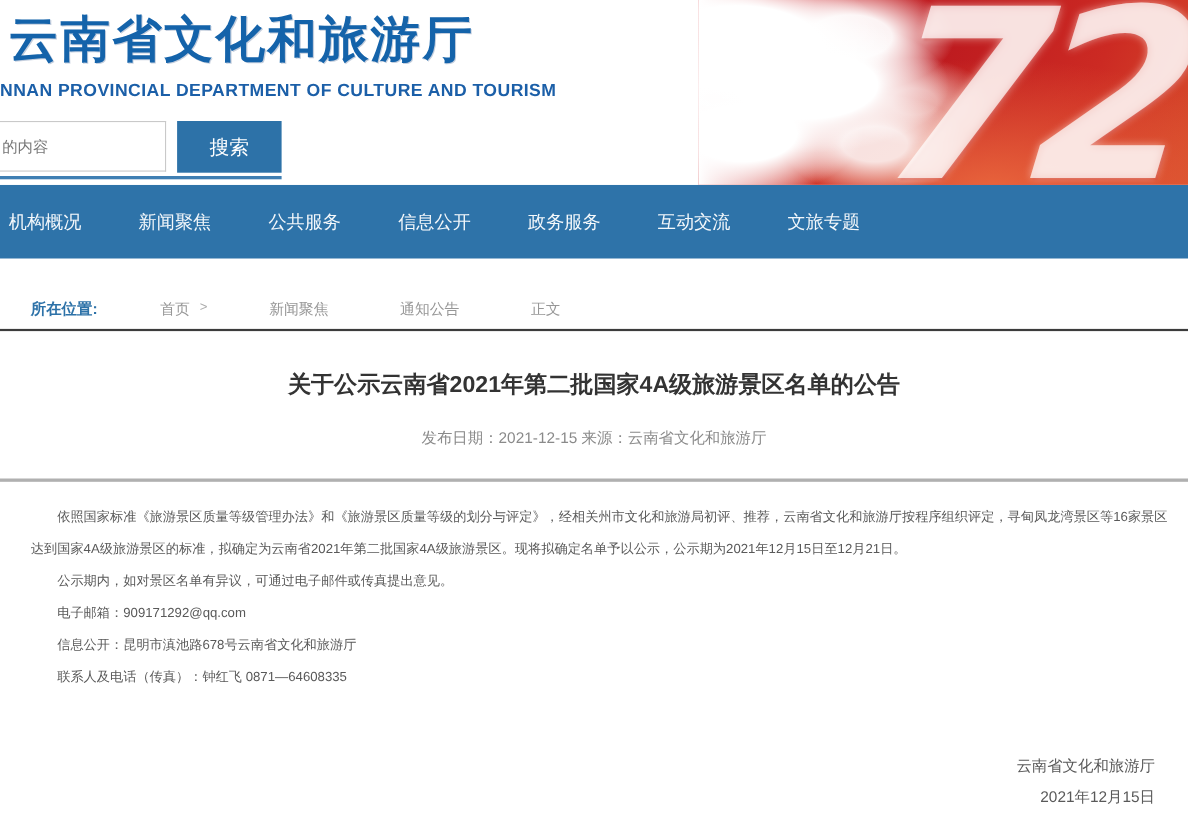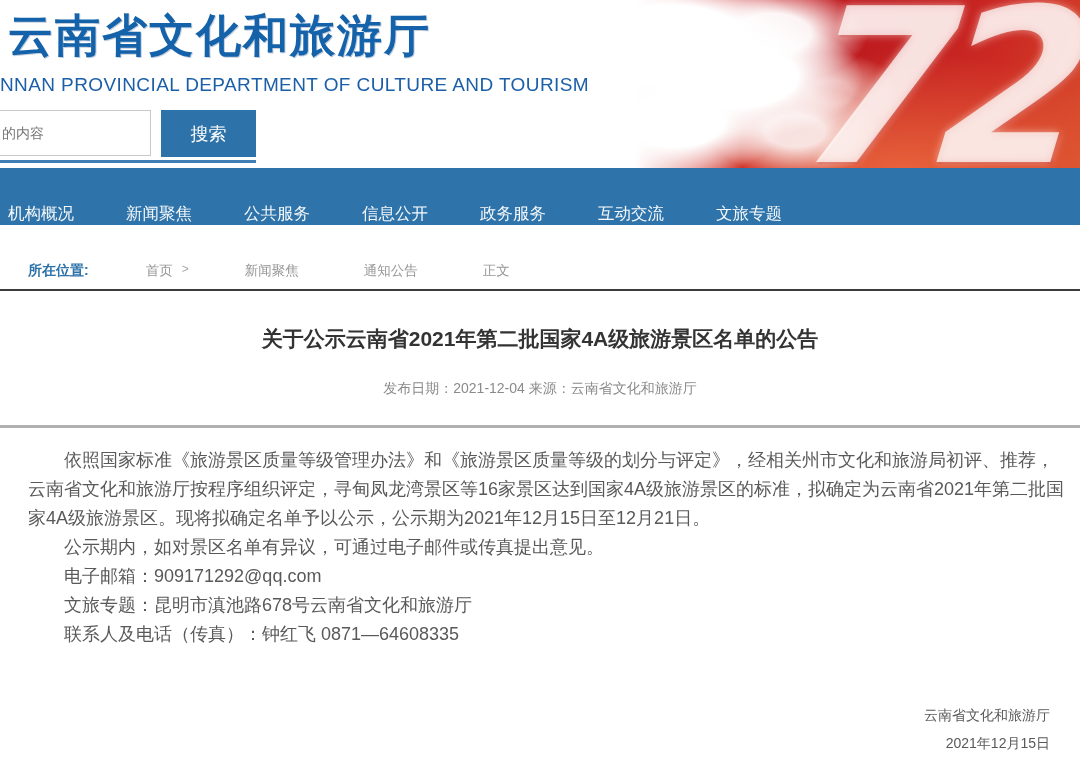--- a/index.html
+++ b/index.html
@@ -37,41 +37,41 @@
     text-shadow:0 0 8px rgba(255,230,220,.6), 2px 2px 2px rgba(190,30,30,.35);
   }
 
   .logo { position:absolute; left:8px; top:6px; white-space:nowrap; }
   .logo-cn {
     font-size:45px; font-weight:bold; color:#1463aa; letter-spacing:2px;
     text-shadow:1px 1px 0 rgba(20,60,120,.25);
   }
   .logo-en {
     margin-left:-8px; margin-top:8px;
-    font-size:19px; font-weight:normal; color:#1b5fa8; letter-spacing:.4px;
+    font-size:16px; font-weight:bold; color:#1b5fa8; letter-spacing:.4px;
   }
 
   .search-row { position:absolute; left:0; top:110px; width:256px; height:53px; }
   .search-input {
     position:absolute; left:0; top:0; width:151px; height:46px;
     border:1px solid #c9c9c9; border-left:none; background:#fff;
     font-size:14px; color:#666; padding-left:2px; outline:none;
     font-family:"Liberation Sans","DejaVu Sans",sans-serif;
   }
   .search-input::placeholder { color:#777; opacity:1; }
   .search-btn {
     position:absolute; left:161px; top:0; width:95px; height:47px;
     background:#2d72a8; color:#fff; border:none; font-size:18px; cursor:pointer;
     font-family:"Liberation Sans","DejaVu Sans",sans-serif;
   }
   .search-underline { position:absolute; left:0; top:50px; width:256px; height:3px; background:#3f7fb3; }
 
   
   .main-nav {
-    height:57px; background:#2e73a9; display:flex; align-items:flex-end;
+    height:67px; background:#2e73a9; display:flex; align-items:center;
     padding-left:8px;
   }
   .nav-item {
     color:#f4f8fb; font-size:16.5px; margin-right:52px; cursor:pointer; white-space:nowrap;
   }
 
   
   .breadcrumb {
     margin:37px 0 0 28px; font-size:13.5px; color:#999; display:flex; align-items:flex-start;
   }
@@ -83,21 +83,21 @@
   .dark-divider { margin-top:9px; height:0; border-top:2px solid #3c3c3c; }
 
   
   .article-title {
     margin-top:34px; text-align:center;
     font-size:21px; font-weight:bold; color:#333;
   }
   .article-meta { margin-top:27px; text-align:center; font-size:14px; color:#8a8a8a; }
   .gray-divider { margin-top:27px; height:3px; background:#b0b0b0; }
 
-  .content { padding:18px 14px 0 28px; font-size:18px; line-height:29px; color:#595959; }
+  .content { padding:18px 14px 0 28px; font-size:12px; line-height:29px; color:#595959; }
   .content p { text-indent:2em; margin:0; }
 
   .signature { margin-top:52px; padding-right:30px; text-align:right; font-size:14px; line-height:28px; color:#595959; }
 </style>
 </head>
 <body>
 
 <div class="page">
 
   <header class="site-header">
@@ -135,28 +135,28 @@
     <span class="bc-gap"></span>
     <span class="bc-item">通知公告</span>
     <span class="bc-gap"></span>
     <span class="bc-item">正文</span>
   </div>
 
   <div class="dark-divider"></div>
 
   <main>
     <h1 class="article-title">关于公示云南省2021年第二批国家4A级旅游景区名单的公告</h1>
-    <div class="article-meta">发布日期：2021-12-04 来源：云南省文化和旅游厅</div>
+    <div class="article-meta">发布日期：2021-12-15 来源：云南省文化和旅游厅</div>
     <div class="gray-divider"></div>
 
     <div class="content">
       <p>依照国家标准《旅游景区质量等级管理办法》和《旅游景区质量等级的划分与评定》，经相关州市文化和旅游局初评、推荐，云南省文化和旅游厅按程序组织评定，寻甸凤龙湾景区等16家景区达到国家4A级旅游景区的标准，拟确定为云南省2021年第二批国家4A级旅游景区。现将拟确定名单予以公示，公示期为2021年12月15日至12月21日。</p>
       <p>公示期内，如对景区名单有异议，可通过电子邮件或传真提出意见。</p>
       <p>电子邮箱：909171292@qq.com</p>
-      <p>文旅专题：昆明市滇池路678号云南省文化和旅游厅</p>
+      <p>信息公开：昆明市滇池路678号云南省文化和旅游厅</p>
       <p>联系人及电话（传真）：钟红飞 0871—64608335</p>
     </div>
 
     <div class="signature">
       <div>云南省文化和旅游厅</div>
       <div>2021年12月15日</div>
     </div>
 
   </main>
 

